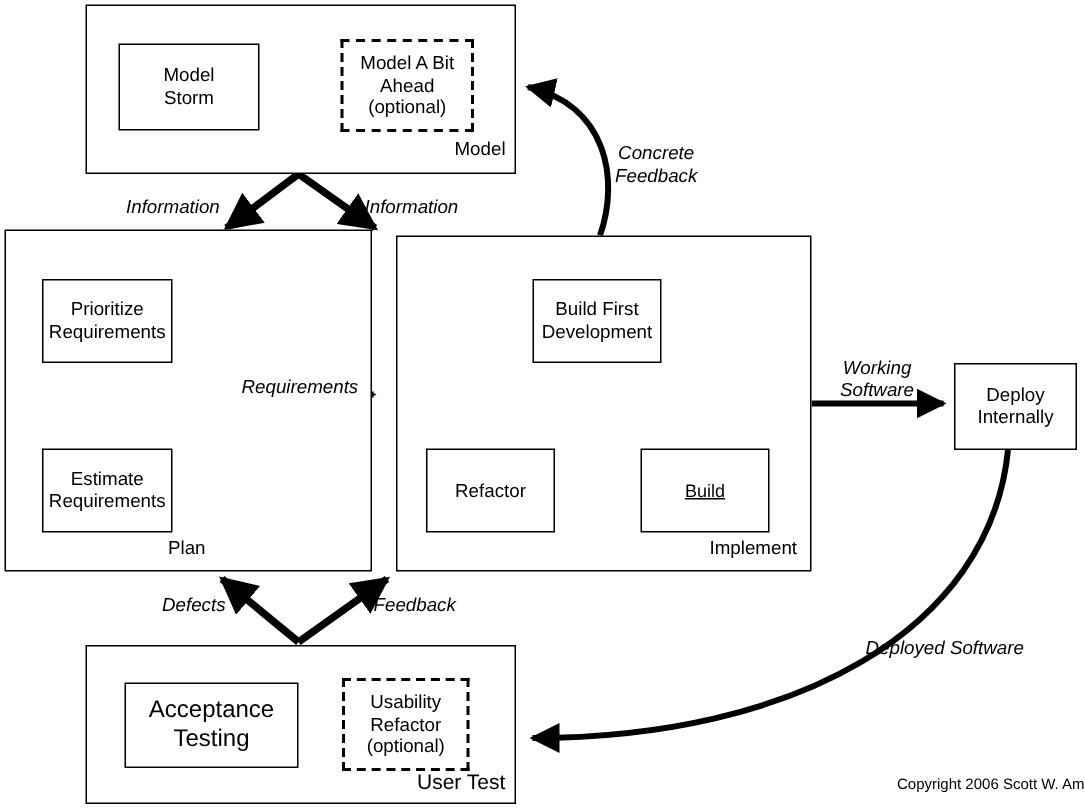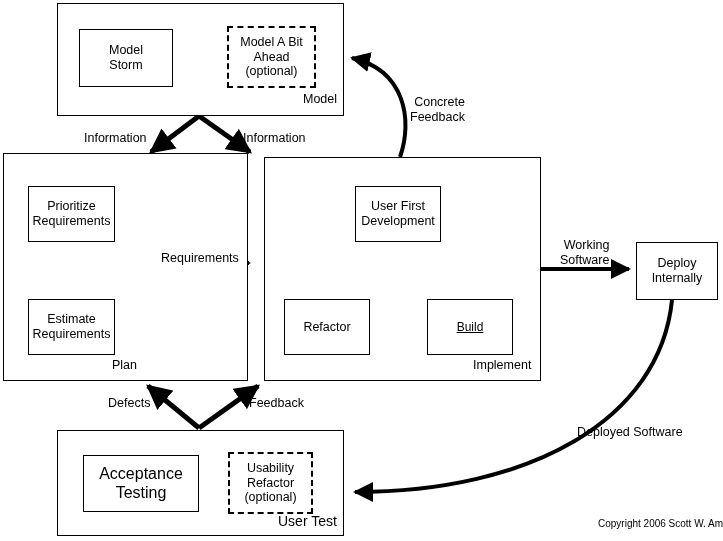--- a/index.html
+++ b/index.html
@@ -46,23 +46,24 @@
     background: #ffffff;
   }
   .phase-label {
     position: absolute;
     color: #000000;
     white-space: nowrap;
   }
   .edge-label {
     position: absolute;
     color: #000000;
-    text-align: right;
+    text-align: center;
     white-space: pre-line;
     line-height: 1.18;
+    font-style: italic;
   }
   .node-label {
     white-space: pre-line;
     display: block;
   }
   .copyright {
     position: absolute;
     color: #000000;
     white-space: nowrap;
   }
@@ -136,21 +137,21 @@
 
   <div class="node solid-box" style="left:28px; top:299px; width:87px; height:56px; font-size:12.5px;">
     <span class="node-label">Estimate
 Requirements</span>
   </div>
 
   <div class="phase-box" style="left:264px; top:157px; width:277px; height:224px;"></div>
   <div class="phase-label" style="left:473px; top:358px; font-size:12.5px;">Implement</div>
 
   <div class="node solid-box" style="left:355px; top:186px; width:86px; height:56px; font-size:12.5px;">
-    <span class="node-label">User First
+    <span class="node-label">Build First
 Development</span>
   </div>
 
   <div class="node solid-box" style="left:284px; top:299px; width:86px; height:56px; font-size:12.5px;">
     <span class="node-label">Refactor</span>
   </div>
 
   <div class="node solid-box" style="left:427px; top:299px; width:86px; height:56px; font-size:12px;text-decoration:underline;">
     <span class="node-label">Build</span>
   </div>

